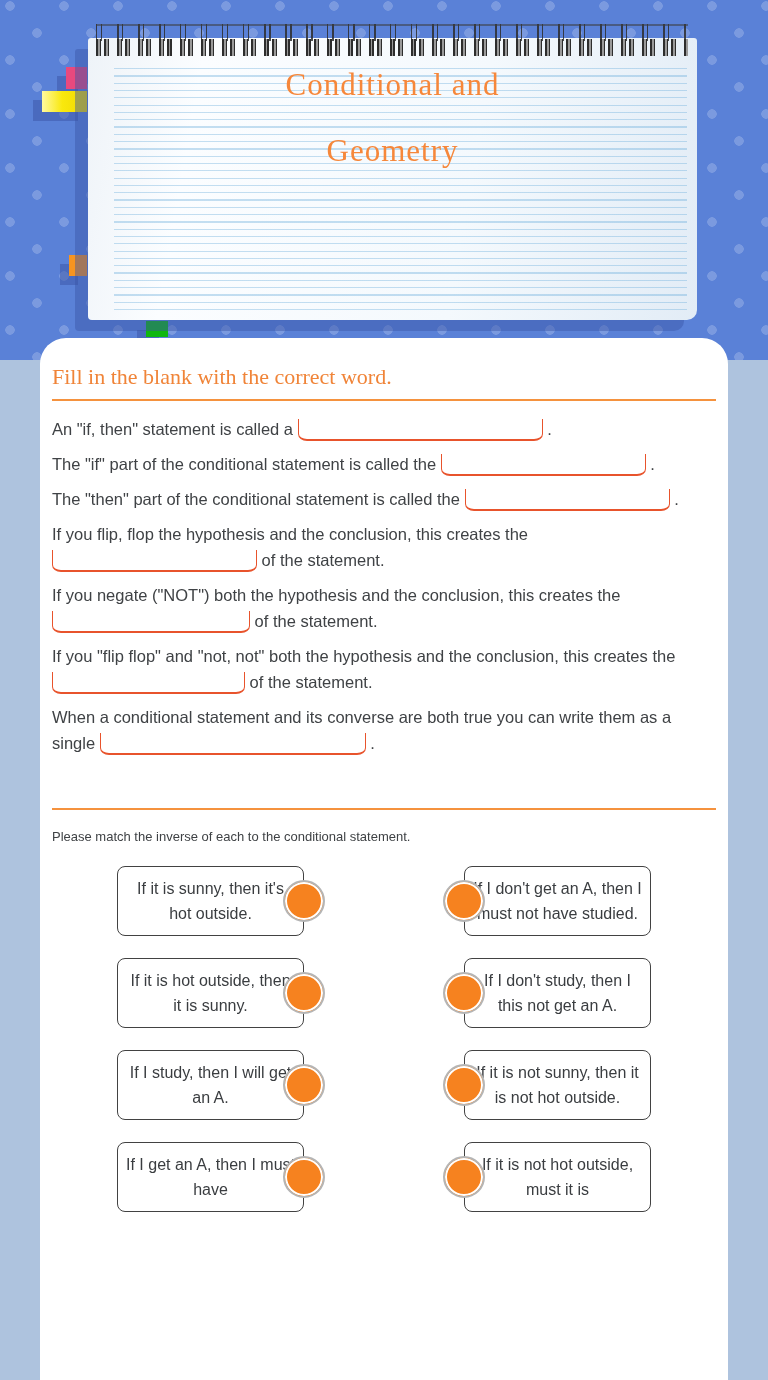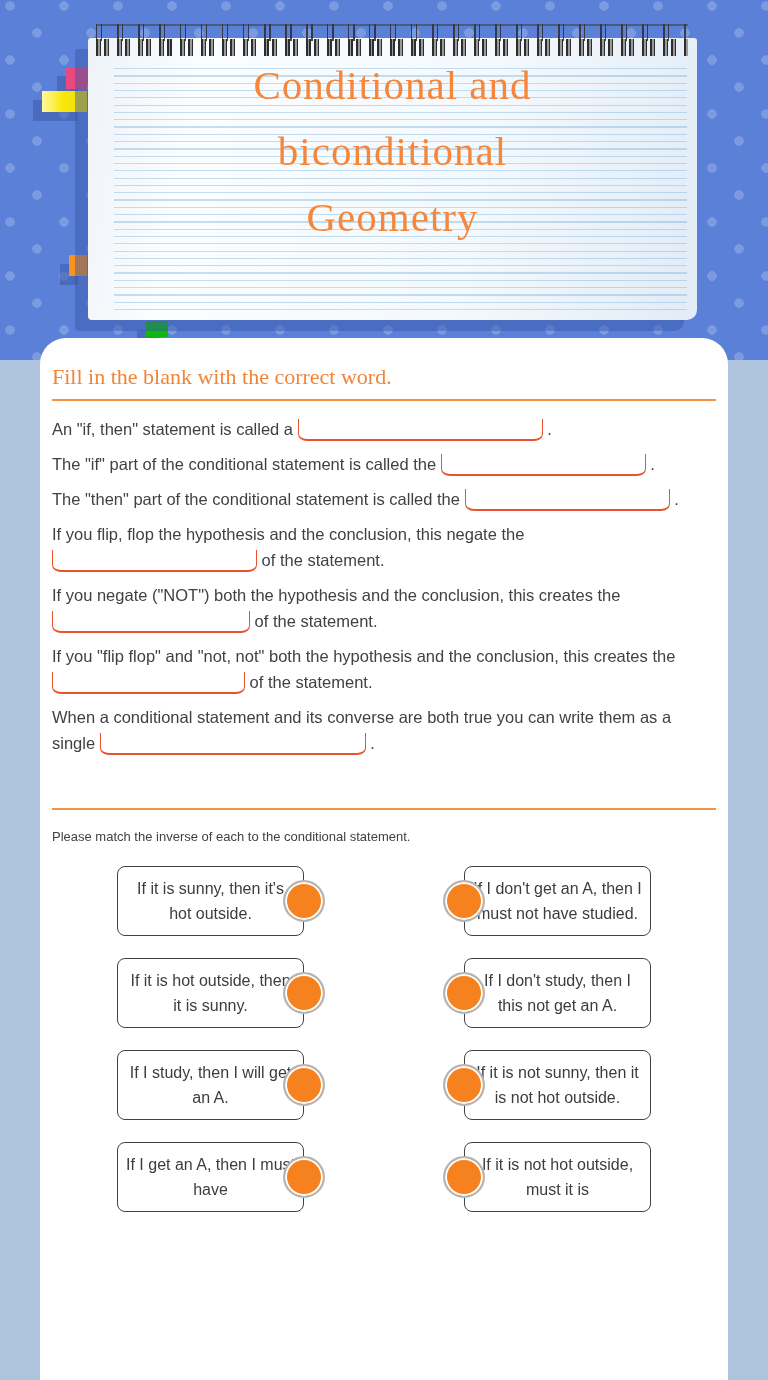--- a/index.html
+++ b/index.html
@@ -37,21 +37,21 @@
   }
   .spiral-coils{
     position:absolute;left:96px;top:39px;width:592px;height:17px;z-index:4;
     background:repeating-linear-gradient(90deg,
       #2d2d2d 0 2px,#9a9a9a 2px 3.5px,#2d2d2d 3.5px 5px,transparent 5px 8px,
       #2d2d2d 8px 10px,#9a9a9a 10px 11.5px,#2d2d2d 11.5px 13px,transparent 13px 21px);
   }
   .title{
     position:relative;z-index:3;margin:14px 3px 0;padding:0 43px;
     font-family:"Liberation Serif","DejaVu Serif",serif;font-weight:400;
-    font-size:41px;line-height:66px;letter-spacing:1px;
+    font-size:31px;line-height:66px;letter-spacing:1px;
     color:#f6873a;text-align:center;
   }
   .sticky{position:absolute;box-shadow:-9px 9px 0 rgba(58,84,166,0.5);}
   .sticky.pink{left:66px;top:67px;width:21px;height:22px;background:#e8497e;}
   .sticky.yellow{left:42px;top:91px;width:45px;height:21px;
     background:linear-gradient(90deg,#fff9a0 0%,#f9e80d 45%,#efd900 100%);}
   .sticky.orange{left:69px;top:255px;width:18px;height:21px;background:#f79420;}
   .sticky.green{left:146px;top:321px;width:22px;height:16px;background:#0fb70f;}
 
   
@@ -103,21 +103,20 @@
 <div class="stage">
 
   <div class="header">
     <div class="sticky pink"></div>
     <div class="sticky yellow"></div>
     <div class="sticky orange"></div>
     <div class="sticky green"></div>
     <div class="paper">
       <h1 class="title">
         <div>Conditional and</div>
-        <div>biconditional</div>
         <div>Geometry</div>
       </h1>
     </div>
     <div class="spiral-top"></div>
     <div class="spiral-coils"></div>
   </div>
 
   <div class="card">
 
     <h2 class="section-heading">Fill in the blank with the correct word.</h2>
@@ -133,21 +132,21 @@
         <span>The "if" part of the conditional statement is called the</span>
         <span class="blank" style="width:205px"></span>
         <span>.</span>
       </div>
       <div class="question">
         <span>The "then" part of the conditional statement is called the</span>
         <span class="blank" style="width:205px"></span>
         <span>.</span>
       </div>
       <div class="question">
-        <span>If you flip, flop the hypothesis and the conclusion, this negate the</span>
+        <span>If you flip, flop the hypothesis and the conclusion, this creates the</span>
         <span class="blank" style="width:205px"></span>
         <span>of the statement.</span>
       </div>
       <div class="question">
         <span>If you negate ("NOT") both the hypothesis and the conclusion, this creates the</span>
         <span class="blank" style="width:198px"></span>
         <span>of the statement.</span>
       </div>
       <div class="question">
         <span>If you "flip flop" and "not, not" both the hypothesis and the conclusion, this creates the</span>

